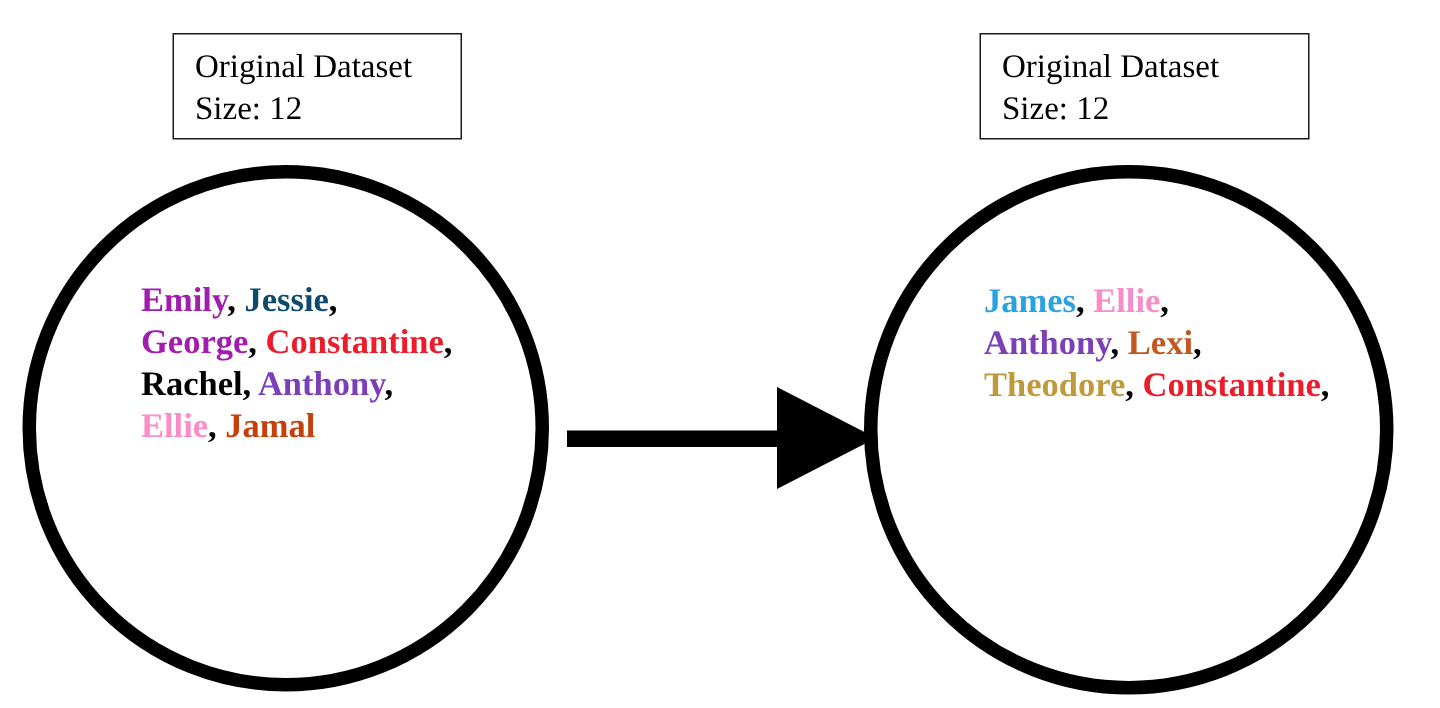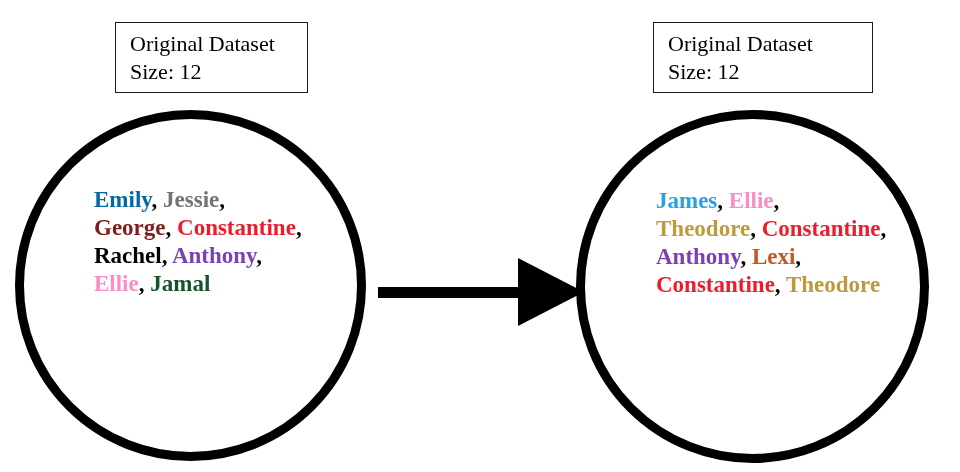--- a/index.html
+++ b/index.html
@@ -66,31 +66,30 @@
 
   <div class="label-box right">
     <div>Original Dataset</div>
     <div>Size: 12</div>
   </div>
 
   <div class="circle left-circle"></div>
   <div class="circle right-circle"></div>
 
   <div class="names left-names">
-      <div class="name-line"><span style="color: #0369a1; margin-top: 10px;">Emily</span><span style="color: rgb(0, 0, 0);">, </span><span style="color: #737373; font-family: Liberation Serif, serif;">Jessie</span><span style="color: rgb(0, 0, 0);">, </span></div>
-      <div class="name-line"><span style="color: #7f1d1d;">George</span><span style="color: rgb(0, 0, 0);">, </span><span style="color: rgb(236, 28, 43);">Constantine</span><span style="color: rgb(0, 0, 0);">, </span></div>
+      <div class="name-line"><span style="color: #a21caf; margin-top: 10px;">Emily</span><span style="color: rgb(0, 0, 0);">, </span><span style="color: #0c4a6e; font-family: Liberation Serif, serif;">Jessie</span><span style="color: rgb(0, 0, 0);">, </span></div>
+      <div class="name-line"><span style="color: #a21caf;">George</span><span style="color: rgb(0, 0, 0);">, </span><span style="color: rgb(236, 28, 43);">Constantine</span><span style="color: rgb(0, 0, 0);">, </span></div>
       <div class="name-line"><span style="color: rgb(0, 0, 0);">Rachel</span><span style="color: rgb(0, 0, 0);">, </span><span style="color: rgb(123, 63, 184);">Anthony</span><span style="color: rgb(0, 0, 0);">, </span></div>
-      <div class="name-line"><span style="color: rgb(250, 141, 200);">Ellie</span><span style="color: rgb(0, 0, 0);">, </span><span style="color: #14532d;">Jamal</span></div>
+      <div class="name-line"><span style="color: rgb(250, 141, 200);">Ellie</span><span style="color: rgb(0, 0, 0);">, </span><span style="color: #c2410c;">Jamal</span></div>
     </div>
 
   <div class="names right-names">
       <div class="name-line"><span style="color: rgb(42, 162, 226);">James</span><span style="color: rgb(0, 0, 0);">, </span><span style="color: rgb(250, 141, 200);">Ellie</span><span style="color: rgb(0, 0, 0);">, </span></div>
+      <div class="name-line"><span style="color: rgb(123, 63, 184);">Anthony</span><span style="color: rgb(0, 0, 0);">, </span><span style="color: rgb(194, 88, 30);">Lexi</span><span style="color: rgb(0, 0, 0);">, </span></div>
       <div class="name-line"><span style="color: rgb(189, 154, 59);">Theodore</span><span style="color: rgb(0, 0, 0);">, </span><span style="color: rgb(236, 28, 43);">Constantine</span><span style="color: rgb(0, 0, 0);">, </span></div>
-      <div class="name-line"><span style="color: rgb(123, 63, 184);">Anthony</span><span style="color: rgb(0, 0, 0);">, </span><span style="color: rgb(194, 88, 30);">Lexi</span><span style="color: rgb(0, 0, 0);">, </span></div>
-      <div class="name-line"><span style="color: rgb(236, 28, 43);">Constantine</span><span style="color: rgb(0, 0, 0);">, </span><span style="color: rgb(189, 154, 59);">Theodore</span></div>
     </div>
 
   <div class="arrow-wrap">
     <svg width="212" height="76" viewBox="0 0 212 76">
       <rect x="2" y="33" width="142" height="11" fill="#000000"></rect>
       <polygon points="142,4 142,72 208,38" fill="#000000"></polygon>
     </svg>
   </div>
 
 </div>

